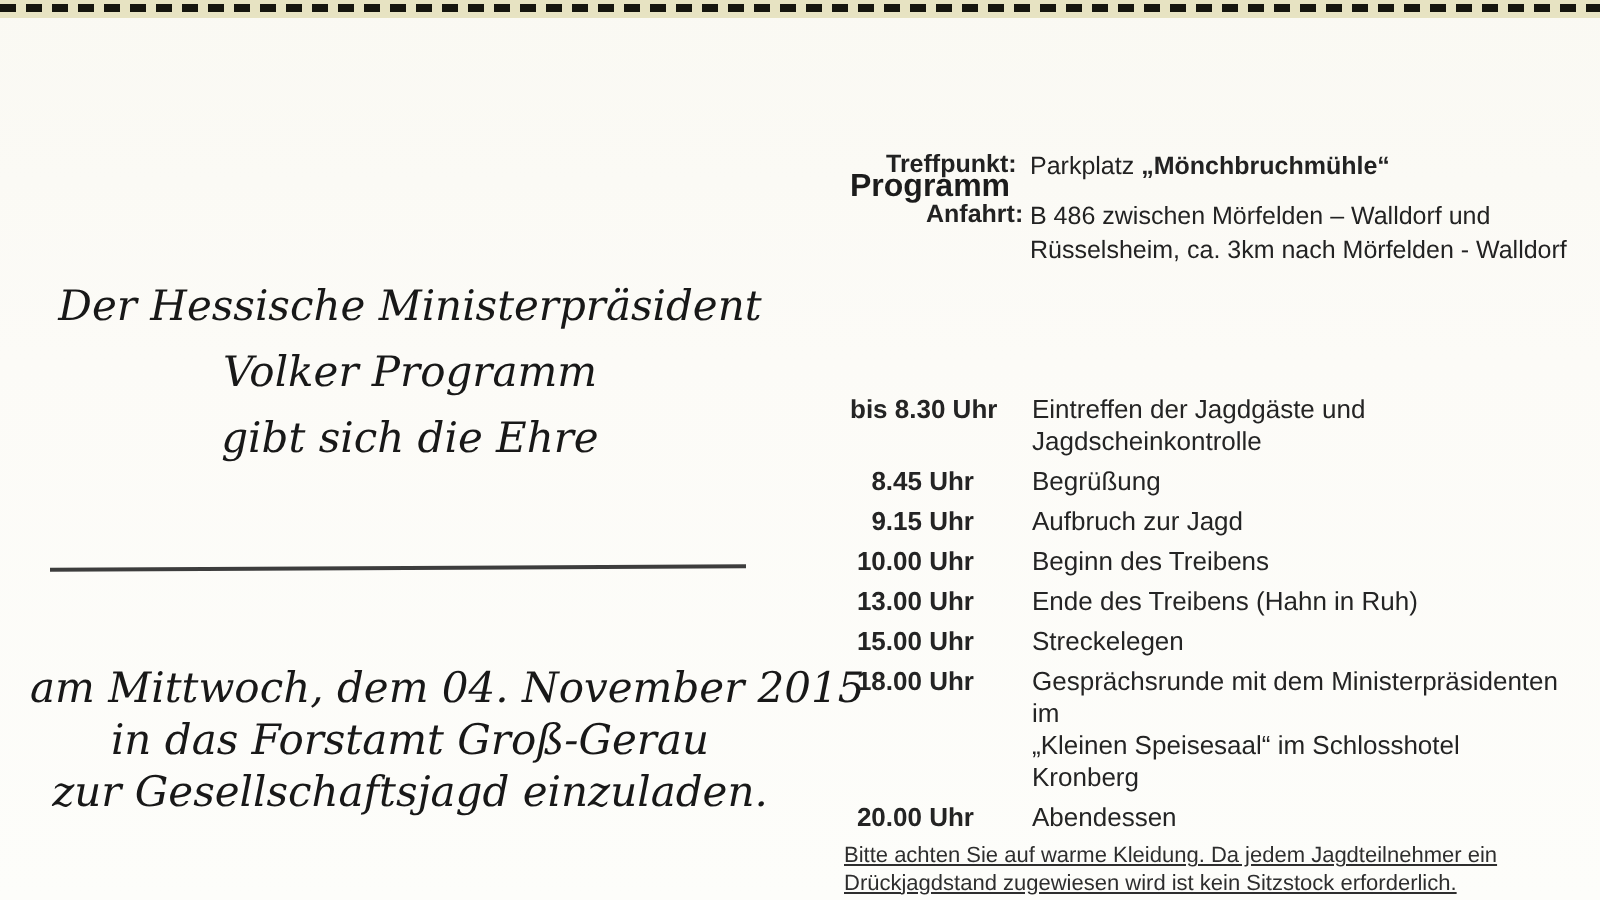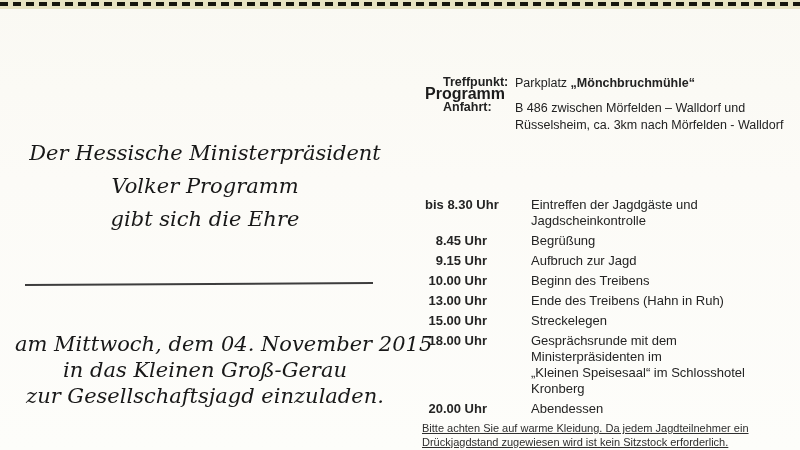--- a/index.html
+++ b/index.html
@@ -73,21 +73,21 @@
   .info-value {
     position: absolute;
     left: 515px;
     font-size: 12.5px;
     line-height: 17px;
     color: #222;
     white-space: pre-line;
   }
   .lbl-treffpunkt { top: 75px; }
   .val-treffpunkt { top: 75px; white-space: nowrap; }
-  .lbl-anfahrt    { top: 100px; }
+  .lbl-anfahrt    { top: 100px; margin-left: 20px; }
   .val-anfahrt    { top: 100px; }
   .bold { font-weight: bold; }
 
   .nav-line {
     position: absolute;
     left: 425px; top: 150px;
     font-size: 12.5px;
     color: #222;
     white-space: nowrap;
   }
@@ -105,21 +105,21 @@
     color: #242424;
   }
   .schedule-row .time {
     width: 62px;
     flex-shrink: 0;
     text-align: right;
     font-weight: bold;
     white-space: nowrap;
   }
   .schedule-row .event {
-    margin-left: 44px;
+    margin-left: 29px;
     white-space: pre-line;
   }
 
   .note {
     position: absolute;
     left: 422px; top: 422px;
     font-size: 11px;
     line-height: 13.5px;
     color: #2e2e2e;
     text-decoration: underline;
@@ -137,21 +137,21 @@
   <div class="script-block honor-block">
     <div class="script-line">Der Hessische Ministerpräsident</div>
     <div class="script-line">Volker Programm</div>
     <div class="script-line">gibt sich die Ehre</div>
   </div>
 
   <div class="divider"></div>
 
   <div class="script-block date-block">
     <div class="script-line">am Mittwoch, dem 04. November 2015</div>
-    <div class="script-line">in das Kleinen Groß-Gerau</div>
+    <div class="script-line">in das Forstamt Groß-Gerau</div>
     <div class="script-line">zur Gesellschaftsjagd einzuladen.</div>
   </div>
 
   <div class="program-title">Programm</div>
 
   <div class="info-label lbl-treffpunkt">Treffpunkt:</div>
   <div class="info-value val-treffpunkt"><span>Parkplatz </span><span class="bold">„Mönchbruchmühle“</span></div>
 
   <div class="info-label lbl-anfahrt">Anfahrt:</div>
   <div class="info-value val-anfahrt">B 486 zwischen Mörfelden – Walldorf und

